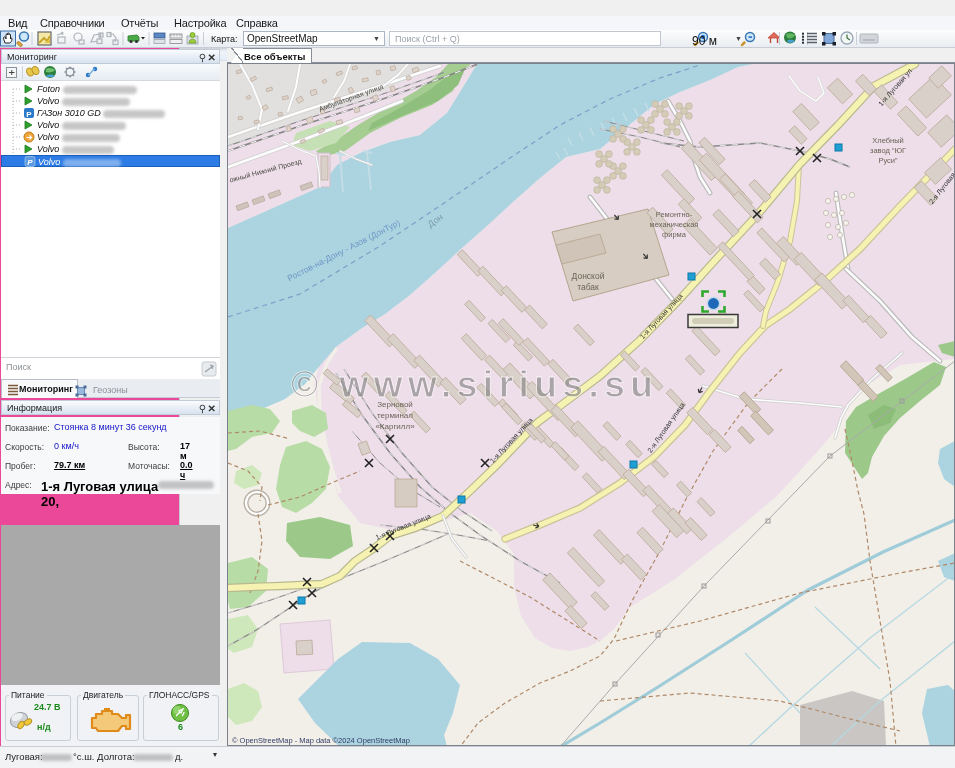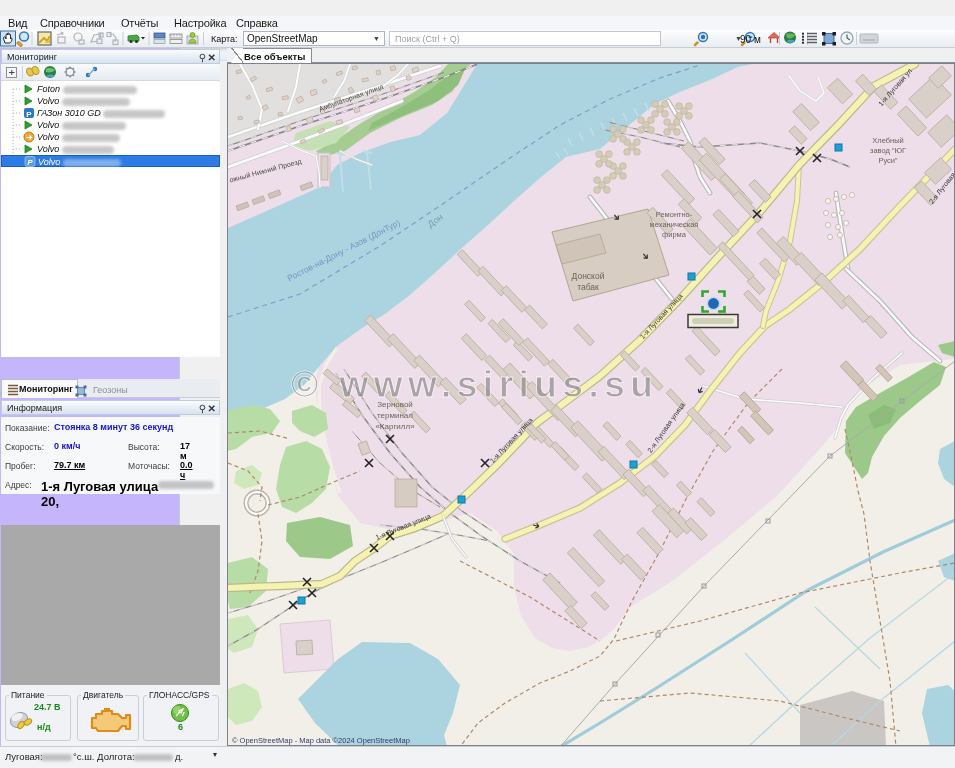--- a/index.html
+++ b/index.html
@@ -7,36 +7,36 @@
 .blur{display:inline-block;background:#8f8f8f;border-radius:4px;filter:blur(1.5px);opacity:.5;vertical-align:middle;}
 
 #titlebar{left:0;top:12px;width:955px;height:24px;background:linear-gradient(#fbfdfe,#e5edf7);border-bottom:1px solid #d8dee8;margin-top:25px;}
 #titlebar .txt{position:absolute;left:17px;top:2px;font-size:10.5px;color:#222;}
 #menubar{left:0;top:16px;width:955px;height:14px;background:#f4f6f9;}
 .menu{position:absolute;top:1px;font-size:11px;color:#1a1a1a;letter-spacing:-0.2px;}
 #toolbar{left:0;top:30px;width:955px;height:18px;background:linear-gradient(#fdfdfd,#e9edf2);border-bottom:1px solid #c8ccd4;}
 #combo{position:absolute;left:243px;top:1px;width:142px;height:15px;background:#fff;border:1px solid #aab4c2;font-size:10px;padding:1px 3px;color:#111;}
 #searchbox{position:absolute;left:389px;top:1px;width:272px;height:15px;background:#fff;border:1px solid #c2c8d2;font-size:9px;padding:2px 5px;color:#9aa0a8;}
 
-#leftpanel{left:0;top:48px;width:180px;height:698px;background:#c4b5fd;border-right:1px solid #c5cbd4;}
+#leftpanel{left:0;top:48px;width:180px;height:698px;background:#ec4899;border-right:1px solid #c5cbd4;}
 .phead{position:absolute;left:1px;width:219px;height:15px;background:linear-gradient(#fafcfe,#d7e2ef);border:1px solid #c2ccd8;font-size:9px;color:#222;padding:2px 5px;}
 .pin{position:absolute;top:2px;font-size:10px;color:#333;}
 #ptoolbar{position:absolute;left:1px;top:16px;width:219px;height:17px;background:linear-gradient(#f8fafc,#e7ecf2);border-bottom:1px solid #d4d9e0;}
 #tree{position:absolute;left:1px;top:33px;width:219px;height:276px;background:#fff;}
 .trow{position:absolute;left:0;width:219px;height:12px;font-size:9px;color:#111;font-style:italic;}
 .trow .lbl{position:absolute;left:36px;top:1px;}
 .sel{background:#2d7ce5;color:#fff;}
 #searchrow{position:absolute;left:1px;top:309px;width:219px;height:22px;background:#fff;border-top:1px solid #d0d5dc;color:#8b9096;font-size:9px;}
 #tabsrow{position:absolute;left:1px;top:331px;width:219px;height:19px;background:#e9ecf0;border-bottom:1px solid #c5cbd4;}
 .tab1{position:absolute;left:0px;top:0px;height:19px;background:#f8f9fa;border:1px solid #b8bec6;border-bottom:none;font-size:9px;font-weight:bold;padding:4px 4px 0 17px;color:#111;}
 .tab2{position:absolute;left:70px;top:2px;height:17px;font-size:9px;padding:4px 8px 0 22px;color:#8b9096;}
 
 #infohead{top:352px;}
 .irow{position:absolute;font-size:8.5px;color:#3c3c3c;}
-.ival{font-weight:bold;color:#1414c8;}
+.ival{font-weight:normal;color:#1414c8;}
 .ivalb{font-weight:bold;color:#000;}
 #senstable{position:absolute;left:1px;top:446px;width:219px;height:31px;border:2px solid #4a4a4a;background:#fff;font-size:8.5px;}
 #sensgray{position:absolute;left:1px;top:477px;width:219px;height:160px;background:#a9a9a9;}
 #gauges{position:absolute;left:1px;top:637px;width:219px;height:61px;background:#f0f2f5;}
 .fset{position:absolute;top:10px;height:46px;border:1px solid #c9cfd6;border-radius:3px;background:#f0f2f5;}
 .fset .cap{position:absolute;top:-6px;left:3px;background:#f0f2f5;padding:0 2px;font-size:8.5px;color:#222;}
 .gval{color:#1a8a1a;font-weight:bold;font-size:9px;}
 #statusbar{left:0;top:746px;width:955px;height:22px;background:#f2f3f5;border-top:1px solid #c9cdd3;font-size:9.5px;color:#222;}
 
 #maparea{left:227px;top:48px;width:728px;height:698px;background:#f0f0f0;}
@@ -142,21 +142,21 @@
         <rect x="142.5" y="2" width="3.5" height="3.5"></rect>
         <rect x="132" y="12" width="3.5" height="3.5"></rect>
         <rect x="142.5" y="12" width="3.5" height="3.5"></rect>
       </g>
   <circle cx="157" cy="8" r="6" fill="#f4f8f4" stroke="#9aa8b8" stroke-width="1.4"></circle>
   <path d="M157,4.5 L157,8 L160,10" stroke="#3a6a3a" stroke-width="1.2" fill="none"></path>
   <rect x="166" y="2" width="1" height="13" fill="#c9ced6"></rect>
   <rect x="170" y="4" width="18" height="9" rx="1" fill="#d2d6da" stroke="#b2b6ba" stroke-width="1"></rect>
   <rect x="173" y="9" width="12" height="2" fill="#b8bcc0"></rect>
  </svg>
- <span class="abs" style="left:740px;top:4px;font-size:10px;color:#111">90 м</span>
+ <span class="abs" style="left:692px;top:4px;font-size:12px;color:#111">90 м</span>
  <span class="abs" style="left:735px;top:5px;font-size:7px;color:#444">▼</span>
 </div>
 
 <div class="abs" id="leftpanel">
  <div class="phead" style="top:1px">Мониторинг<span class="pin" style="right:13px">⚲</span><span class="pin" style="right:3px;font-weight:bold">✕</span></div>
  <div id="ptoolbar">
   <svg width="219" height="17">
    <rect x="5.5" y="3.5" width="10" height="10" fill="#f4f6f8" stroke="#8a929c" stroke-width="1"></rect>
    <path d="M8,8.5 L13.5,8.5 M10.75,6 L10.75,11" stroke="#444" stroke-width="1"></path>
    <rect x="21" y="2" width="1" height="13" fill="#d0d5dc"></rect>
@@ -207,20 +207,27 @@
   <div class="trow" style="top:62px">
         <span class="lbl">Volvo <span class="blur" style="width:52px;height:8px"></span></span>
       </div>
   <div class="trow sel" style="top:74px;border:1px solid #1a5fb8">
         <svg style="position:absolute;left:22px;top:0px" width="12" height="12">
           <rect x="1" y="0.5" width="10" height="10" rx="2" fill="#5a9ae0" stroke="#bcd6f0" stroke-width="0.6"></rect>
           <text x="6" y="9" font-size="8" fill="#fff" text-anchor="middle" font-weight="bold">P</text>
         </svg>
         <span class="lbl">Volvo <span class="blur" style="width:58px;height:8px;background:#cfe0f5"></span></span>
       </div>
+ </div>
+ <div id="searchrow">
+      <span style="position:absolute;left:5px;top:4px">Поиск</span>
+  <svg style="position:absolute;right:3px;top:3px" width="16" height="16">
+        <rect x="1" y="1" width="14" height="14" rx="2" fill="#e8ebee" stroke="#c5cad0"></rect>
+        <path d="M4,11 L12,5 M9,4 L12,5 L11,8" stroke="#9aa2aa" stroke-width="1.3" fill="none"></path>
+      </svg>
  </div>
  <div id="tabsrow">
    <div class="tab1">Мониторинг
      <svg style="position:absolute;left:4px;top:3px" width="14" height="13">
           <g stroke="#7a5a3a" stroke-width="1.4">
             <path d="M2,2.5 L12,2.5 M2,5.5 L12,5.5 M2,8.5 L12,8.5 M2,11.5 L12,11.5"></path>
           </g>
         </svg>
    </div>
    <div class="tab2">Геозоны

